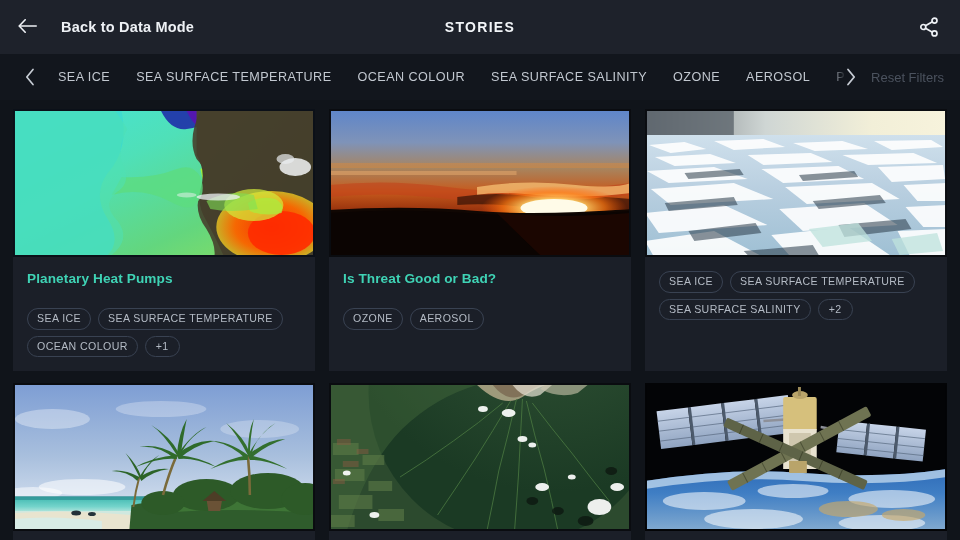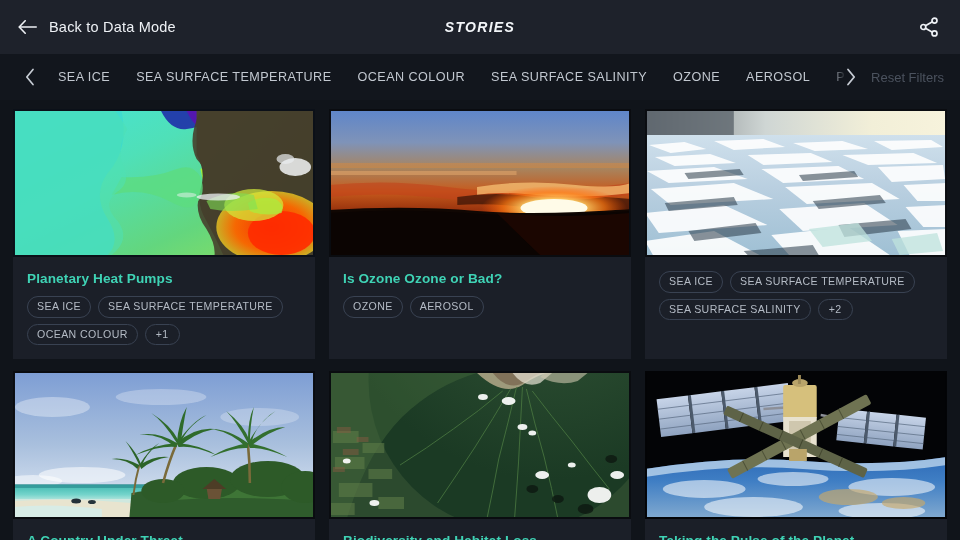--- a/index.html
+++ b/index.html
@@ -12,34 +12,35 @@
 
   
   .topbar {
     position: relative;
     height: 54px;
     background: #1e222b;
     display: flex;
     align-items: center;
   }
   .back-btn {
-    display: flex; align-items: center; gap: 12px;
+    display: flex; align-items: flex-start; gap: 24px;
     margin-left: 18px;
     cursor: pointer;
     color: #eef1f5;
+    font-weight: bold;
   }
   .back-arrow { width: 19px; height: 14px; display:block; }
   .back-label {
     font-size: 14.5px; letter-spacing: .2px; color: #eef1f5;
   }
   .app-title {
     position: absolute; left: 0; right: 0; top: 0; bottom: 0;
     display: flex; align-items: center; justify-content: center;
     font-size: 14px; font-weight: bold; letter-spacing: 1.3px;
-    color: #f2f5f8; pointer-events: none; font-style: italic;
+    color: #f2f5f8; pointer-events: none;
   }
   .share-btn {
     position: absolute; right: 20px; top: 50%;
     transform: translateY(-50%);
     width: 22px; height: 22px; cursor: pointer;
   }
 
   
   .filterbar {
     height: 46px;
@@ -101,21 +102,21 @@
     width: 100%; height: 148px;
     position: relative;
     overflow: hidden;
     background: #0a0c10;
   }
   .card-thumb svg { display: block; width: 100%; height: 100%; }
   .card-body { padding: 14px 14px 14px 14px; }
   .card-title {
     font-size: 13.6px; font-weight: bold;
     color: #3fd3b5; letter-spacing: .1px;
-    margin-bottom: 10px;
+    margin-bottom: 22px;
   }
   .tags { display: flex; flex-wrap: wrap; gap: 6px 7px; }
   .tag {
     font-size: 10.6px;
     letter-spacing: .4px;
     color: #b4bbc5;
     border: 1px solid #394252;
     border-radius: 11px;
     padding: 4px 9px 4px 9px;
     line-height: 1.1;
@@ -253,21 +254,21 @@
         <path d="M130 88 Q170 82 206 88 Q240 94 280 88 L306 90 L306 100 Q250 104 200 98 Q160 94 130 96 Z" fill="#3b1407" opacity="0.75"></path>
         <ellipse cx="228" cy="99" rx="74" ry="22" fill="url(#c2sun)"></ellipse>
         <ellipse cx="228" cy="99" rx="34" ry="9" fill="#fffbe8"></ellipse>
         <path d="M0 101 Q80 96 150 102 Q210 107 306 100 L306 148 L0 148 Z" fill="#100703"></path>
         <path d="M0 104 Q70 99 140 104 Q200 109 306 102 L306 148 L0 148 Z" fill="#0a0402" opacity="0.85"></path>
         <path d="M170 104 L216 148 L306 148 L306 104 Q240 110 170 104 Z" fill="#2a0a02" opacity="0.55"></path>
         <rect width="306" height="148" fill="none" stroke="#0a0c10" stroke-width="4"></rect>
       </svg>
     </div>
     <div class="card-body">
-      <div class="card-title">Is Ozone Ozone or Bad?</div>
+      <div class="card-title">Is Threat Good or Bad?</div>
       <div class="tags">
         <span class="tag">OZONE</span>
         <span class="tag">AEROSOL</span>
       </div>
     </div>
   </div>
 
   <div class="card">
     <div class="card-thumb">
       <svg viewBox="0 0 306 148" preserveAspectRatio="none">

